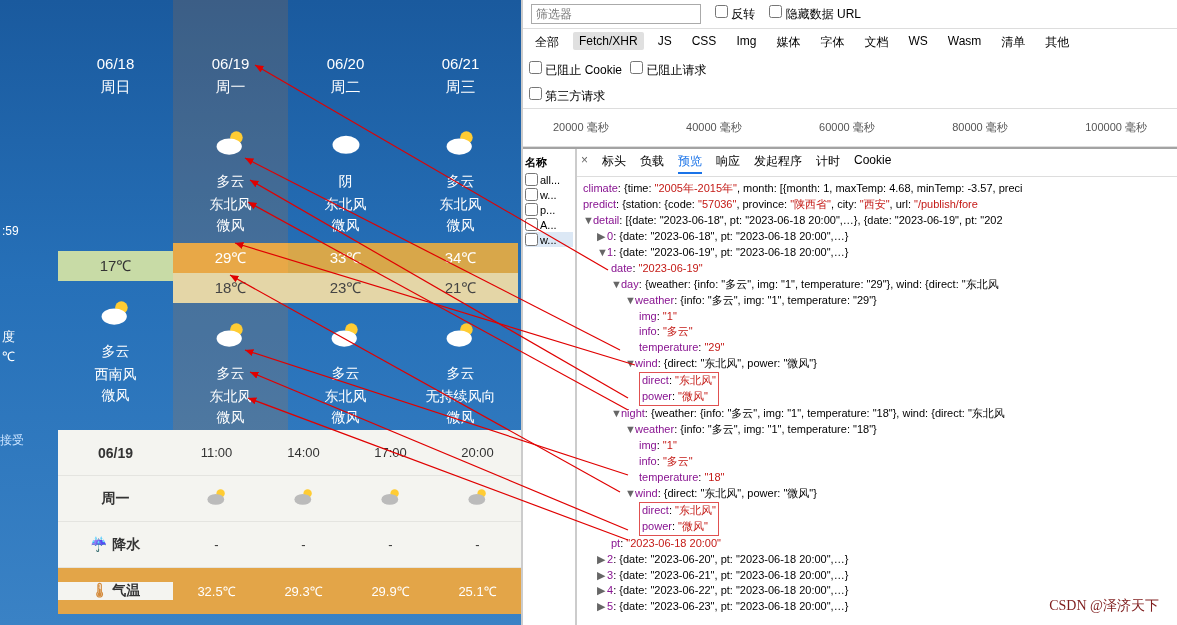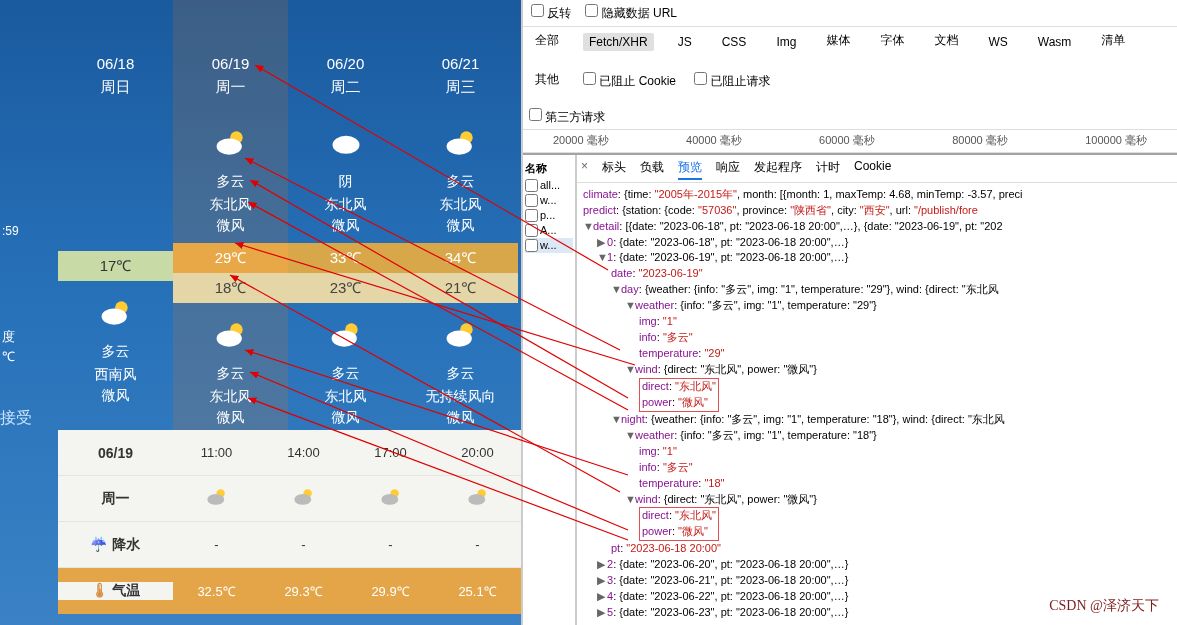--- a/index.html
+++ b/index.html
@@ -2,21 +2,21 @@
 <html><head>
 <meta charset="utf-8">
 <style>
 *{box-sizing:border-box;margin:0;padding:0;font-family:"Microsoft YaHei",Arial,sans-serif}
 body{width:1177px;height:625px;overflow:hidden;background:#fff;position:relative}
 .app{display:flex;height:625px}
 .left{width:521px;background:linear-gradient(180deg,#1a5a9e 0%,#2670b8 45%,#3a82c5 100%);position:relative;color:#fff}
 .side-time{position:absolute;left:2px;top:224px;font-size:12px;color:#fff}
 .side-deg{position:absolute;left:2px;top:328px;font-size:13px;color:#fff;line-height:1.4}
 .side-deg div{margin-bottom:2px}
-.side-recv{position:absolute;left:0;top:408px;font-size:16px;color:#c9e3ff}
+.side-recv{position:absolute;left:0;top:432px;font-size:12px;color:#c9e3ff}
 .days{display:flex;margin-left:58px}
 .daycol{width:115px;text-align:center;padding-top:55px;position:relative}
 .daycol.active{background:rgba(255,120,0,.15)}
 .date{font-size:15px;margin-bottom:6px}
 .wk{font-size:15px;margin-bottom:24px}
 .wicon{width:36px;height:36px;margin:4px auto 8px}
 .cond{font-size:14px;margin-bottom:5px}
 .wind{font-size:14px;margin-bottom:3px}
 .pow{font-size:14px;margin-bottom:8px}
 .temp-hi{height:30px;line-height:30px;font-size:15px}
@@ -31,21 +31,21 @@
 .hlabel{width:115px;text-align:center;font-size:14px;font-weight:600}
 .hcell{width:87px;text-align:center;font-size:13px}
 .hicon{width:24px;height:24px;margin:0 auto}
 .rain-ico{color:#7aa8d4}
 .temp-ico{color:#d48a3a}
 .bg-amber{background:#e3a548;color:#fff}
 .right{flex:1;background:#fff;border-left:2px solid #ccc;display:flex;flex-direction:column;font-size:12px}
 .filter-row{display:flex;align-items:center;gap:14px;padding:4px 8px;border-bottom:1px solid #ddd}
 .filter-input{width:170px;height:20px;border:1px solid #aaa;padding:0 4px;font-size:12px}
 .cb{width:13px;height:13px}
-.tabs{display:flex;align-items:flex-end;gap:18px;padding:3px 6px;border-bottom:1px solid #ddd;flex-wrap:wrap}
+.tabs{display:flex;align-items:flex-start;gap:8px;padding:3px 6px;border-bottom:1px solid #ddd;flex-wrap:wrap}
 .tab{padding:2px 6px;font-size:12px;cursor:pointer}
 .tab.sel{background:#e0e0e0;border-radius:2px}
 .timeline{height:38px;border-bottom:1px solid #ddd;display:flex;align-items:center;padding:0 30px;justify-content:space-between;font-size:11px;color:#555}
 .lower{flex:1;display:flex;border-top:2px solid #a3a3a3}
 .names{width:54px;border-right:2px solid #ccc;padding:4px 2px;font-size:11px}
 .nrow{display:flex;align-items:center;gap:2px;padding:1px 0;overflow:hidden;white-space:nowrap}
 .nrow.sel{background:#dce8f5}
 .detail{flex:1;padding:4px 6px;font-family:Consolas,monospace;font-size:11px;line-height:1.45;overflow:auto}
 .detail-tabs{display:flex;gap:14px;padding:2px 4px;border-bottom:1px solid #ddd;font-size:12px;font-family:"Microsoft YaHei"}
 .dtab{padding:2px 0;cursor:pointer}
@@ -199,20 +199,21 @@
       <div class="hcell">32.5℃</div>
       <div class="hcell">29.3℃</div>
       <div class="hcell">29.9℃</div>
       <div class="hcell">25.1℃</div>
     </div>
   </div>
 </div>
 
 <div class="right">
   <div class="filter-row">
+    <input class="filter-input" placeholder="筛选器" style="">
     <label><input type="checkbox" class="cb" style=""> <span>反转</span></label>
     <label><input type="checkbox" class="cb" style=""> <span>隐藏数据 URL</span></label>
   </div>
   <div class="tabs">
     <span class="tab">全部</span>
     <span class="tab sel">Fetch/XHR</span>
     <span class="tab">JS</span>
     <span class="tab">CSS</span>
     <span class="tab">Img</span>
     <span class="tab">媒体</span>

